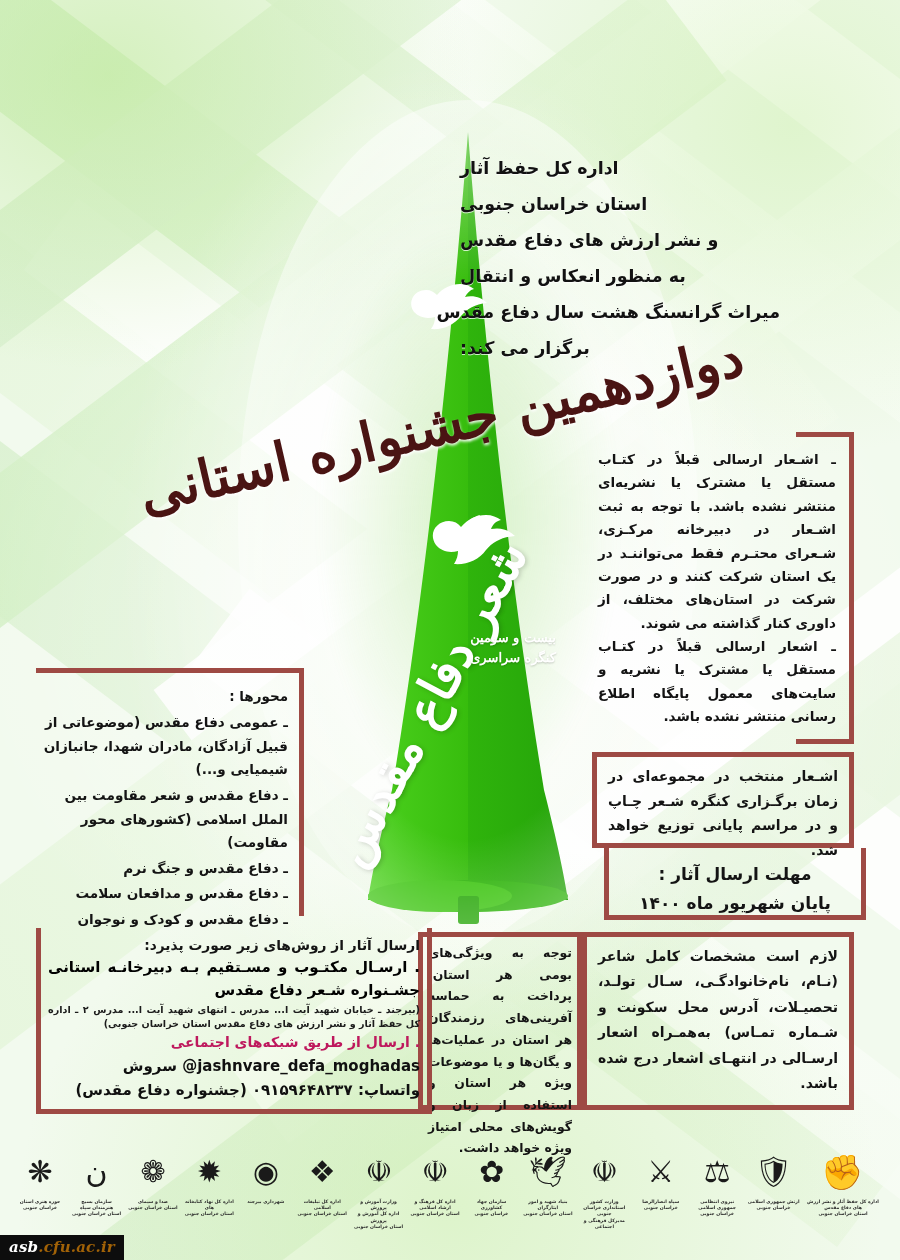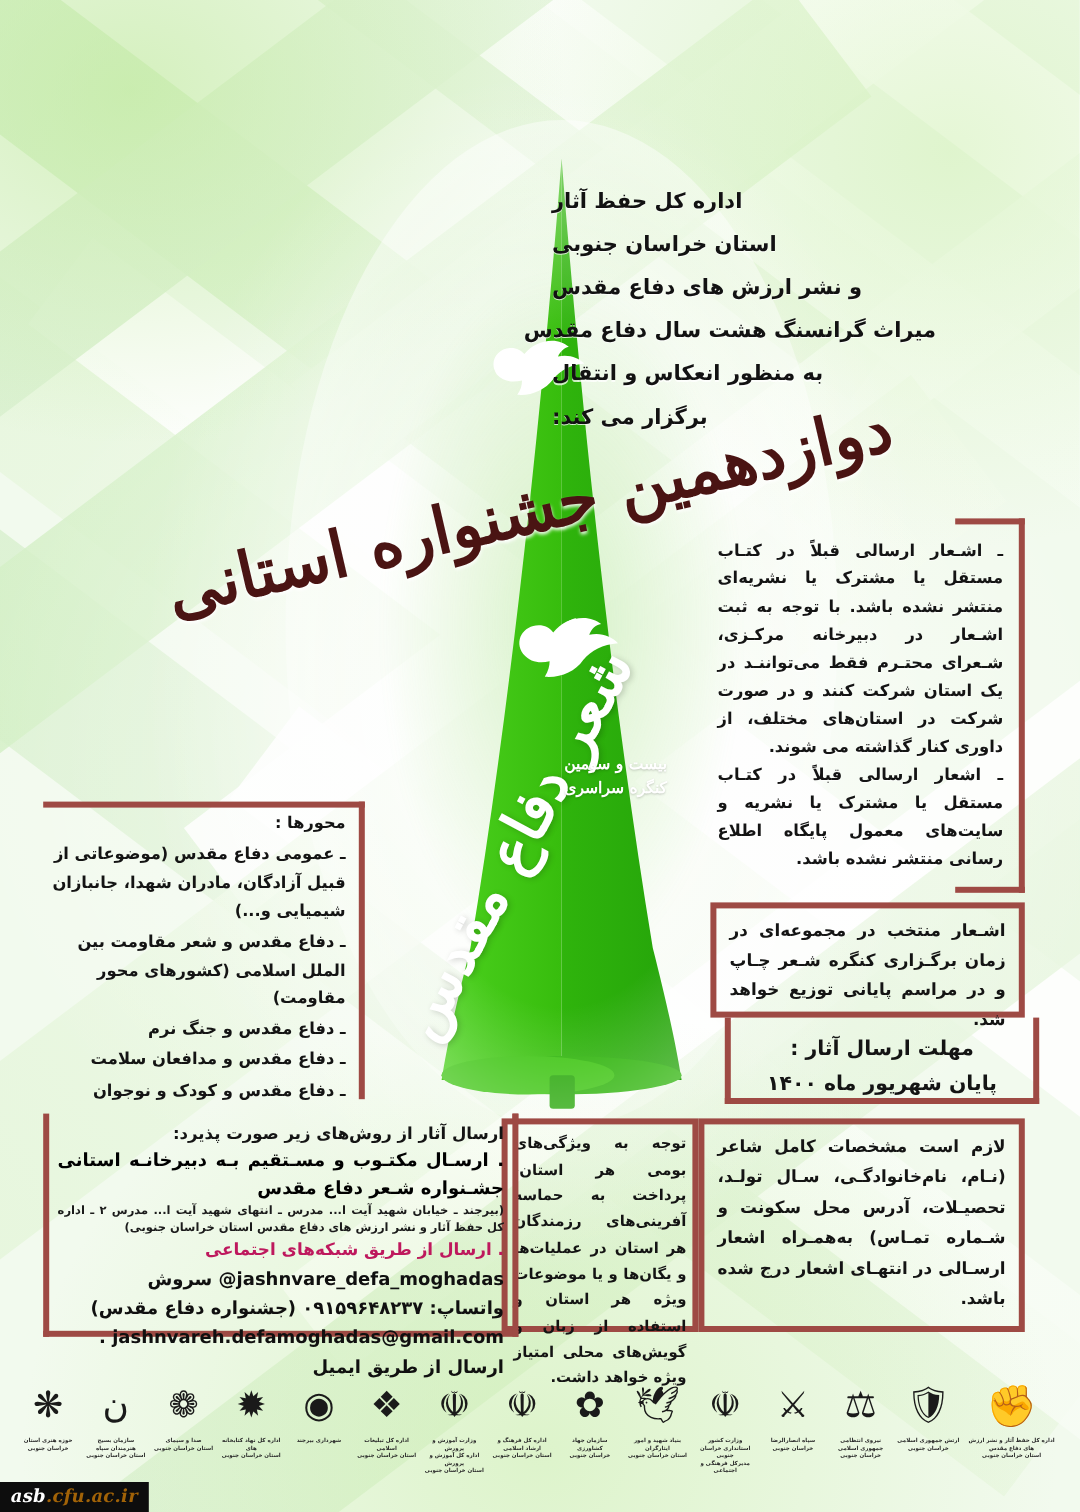--- a/index.html
+++ b/index.html
@@ -124,21 +124,21 @@
   .boxC p{margin:0;text-align:justify;color:#141414;font-size:14px;line-height:1.82;font-weight:bold;}
 
   .boxD{right:318px;top:932px;width:164px;height:178px;}
   .boxD p{margin:0;text-align:justify;color:#141414;font-size:12.4px;line-height:1.75;font-weight:bold;}
   .boxD .inner{padding:10px 10px;}
 
   .axes{
     position:absolute;right:596px;top:668px;width:268px;height:248px;
   }
   .axes .frame{border-right:5px solid #9e4a44;border-top:5px solid #9e4a44;border-left:none;border-bottom:none;}
-  .axes .inner{padding:10px 16px 0 0;text-align:right;}
+  .axes .inner{padding:10px 16px 0 0;text-align:right;margin-top:10px;}
   .axes .lbl{font-size:13.5px;font-weight:bold;color:#141414;margin-bottom:7px;}
   .axes ul{margin:0;padding:0;list-style:none;}
   .axes li{
     font-size:13.6px;font-weight:bold;color:#141414;line-height:1.74;
     margin-bottom:2px;text-align:right;
   }
 
   .submit{
     position:absolute;right:468px;top:928px;width:396px;height:186px;
   }
@@ -245,22 +245,22 @@
         <path d="M436 545c-8-11 0-24 13-24 5 0 9 2 12 6 7-8 15-12 25-12 6 0 11 2 15 5-5 1-8 4-10 9 10-2 18 1 24 7-13 1-22 6-29 14-7 10-19 15-32 14 3-5 4-9 4-13-8 2-16 1-22-6z"></path>
         <path d="M463 527c4-6 10-10 17-12-3 6-4 11-3 17-5-2-9-4-14-5z"></path>
       </g>
     </svg>
   </div>
 
   <div class="org">
     <div>اداره کل حفظ آثار</div>
     <div>استان خراسان جنوبی</div>
     <div>و نشر ارزش های دفاع مقدس</div>
+    <div>به منظور انعکاس و انتقال</div>
     <div>میراث گرانسنگ هشت سال دفاع مقدس</div>
-    <div>به منظور انعکاس و انتقال</div>
     <div>برگزار می کند:</div>
   </div>
 
   <div class="callig title-main">دوازدهمین جشنواره استانی</div>
   <div class="callig title-sub">شعر دفاع مقدس</div>
   <div class="congress">
     <div>بیست و سومین</div>
     <div>کنگره سراسری</div>
   </div>
 
@@ -327,24 +327,20 @@
       <div class="m2">. ارسال از طریق شبکه‌های اجتماعی</div>
       <div class="ln">
         <span class="ltr">@jashnvare_defa_moghadas</span>
         <span>سروش</span>
       </div>
       <div class="ln">
         <span>واتساپ:</span>
         <span>۰۹۱۵۹۶۴۸۲۳۷</span>
         <span>(جشنواره دفاع مقدس)</span>
       </div>
-      <div class="ln">
-        <span class="ltr">jashnvareh.defamoghadas@gmail.com</span>
-        <span>. ارسال از طریق ایمیل</span>
-      </div>
     </div>
   </div>
 
   <div class="logos">
     <div class="logo first">
       <div class="mark">✊</div>
       <div class="cap">اداره کل حفظ آثار و نشر ارزش های دفاع مقدس
 استان خراسان جنوبی</div>
     </div>
     <div class="logo">

